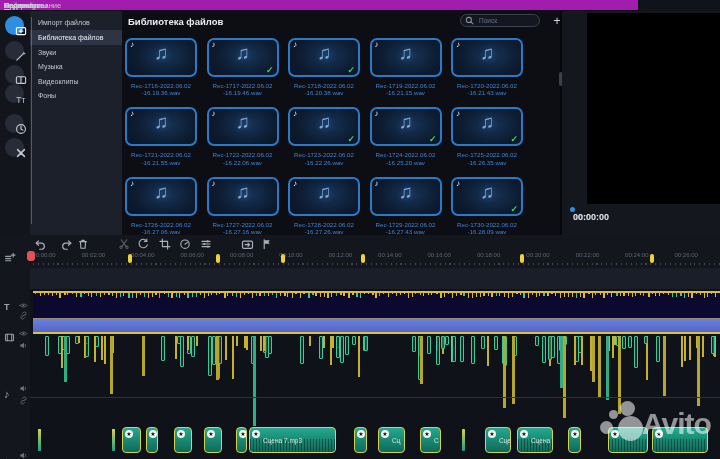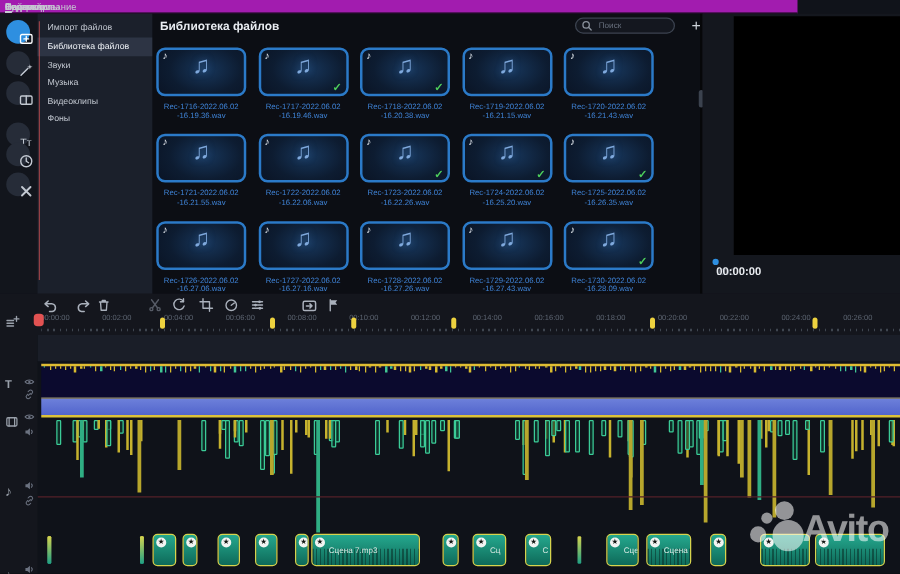--- a/index.html
+++ b/index.html
@@ -119,21 +119,21 @@
         </span>
       </div>
       <div class="railbtn" style="top: 53.5px;">
         <span style="position: static; display: flex;">
           <svg width="12" height="12" viewBox="0 0 12 12" fill="none" stroke="currentColor" stroke-width="1.1" stroke-linecap="round" stroke-linejoin="round">
             <rect x="1.4" y="2.8" width="9.2" height="6.6" rx="1"></rect>
             <path d="M6 2.8 V9.4"></path>
           </svg>
         </span>
       </div>
-      <div class="railbtn" style="top: 87px;">
+      <div class="railbtn" style="top: 73px;">
         <span style="position: static; display: flex;">
           <svg width="12" height="12" viewBox="0 0 12 12">
             <text x="1.2" y="9" font-size="8.5" fill="currentColor" font-family="Liberation Sans,sans-serif">Тт</text>
           </svg>
         </span>
       </div>
       <div class="railbtn" style="top: 102.5px;">
         <span style="position: static; display: flex;">
           <svg width="12" height="12" viewBox="0 0 12 12" fill="none" stroke="currentColor" stroke-width="1.1" stroke-linecap="round" stroke-linejoin="round">
             <circle cx="6" cy="6" r="4.4"></circle>

